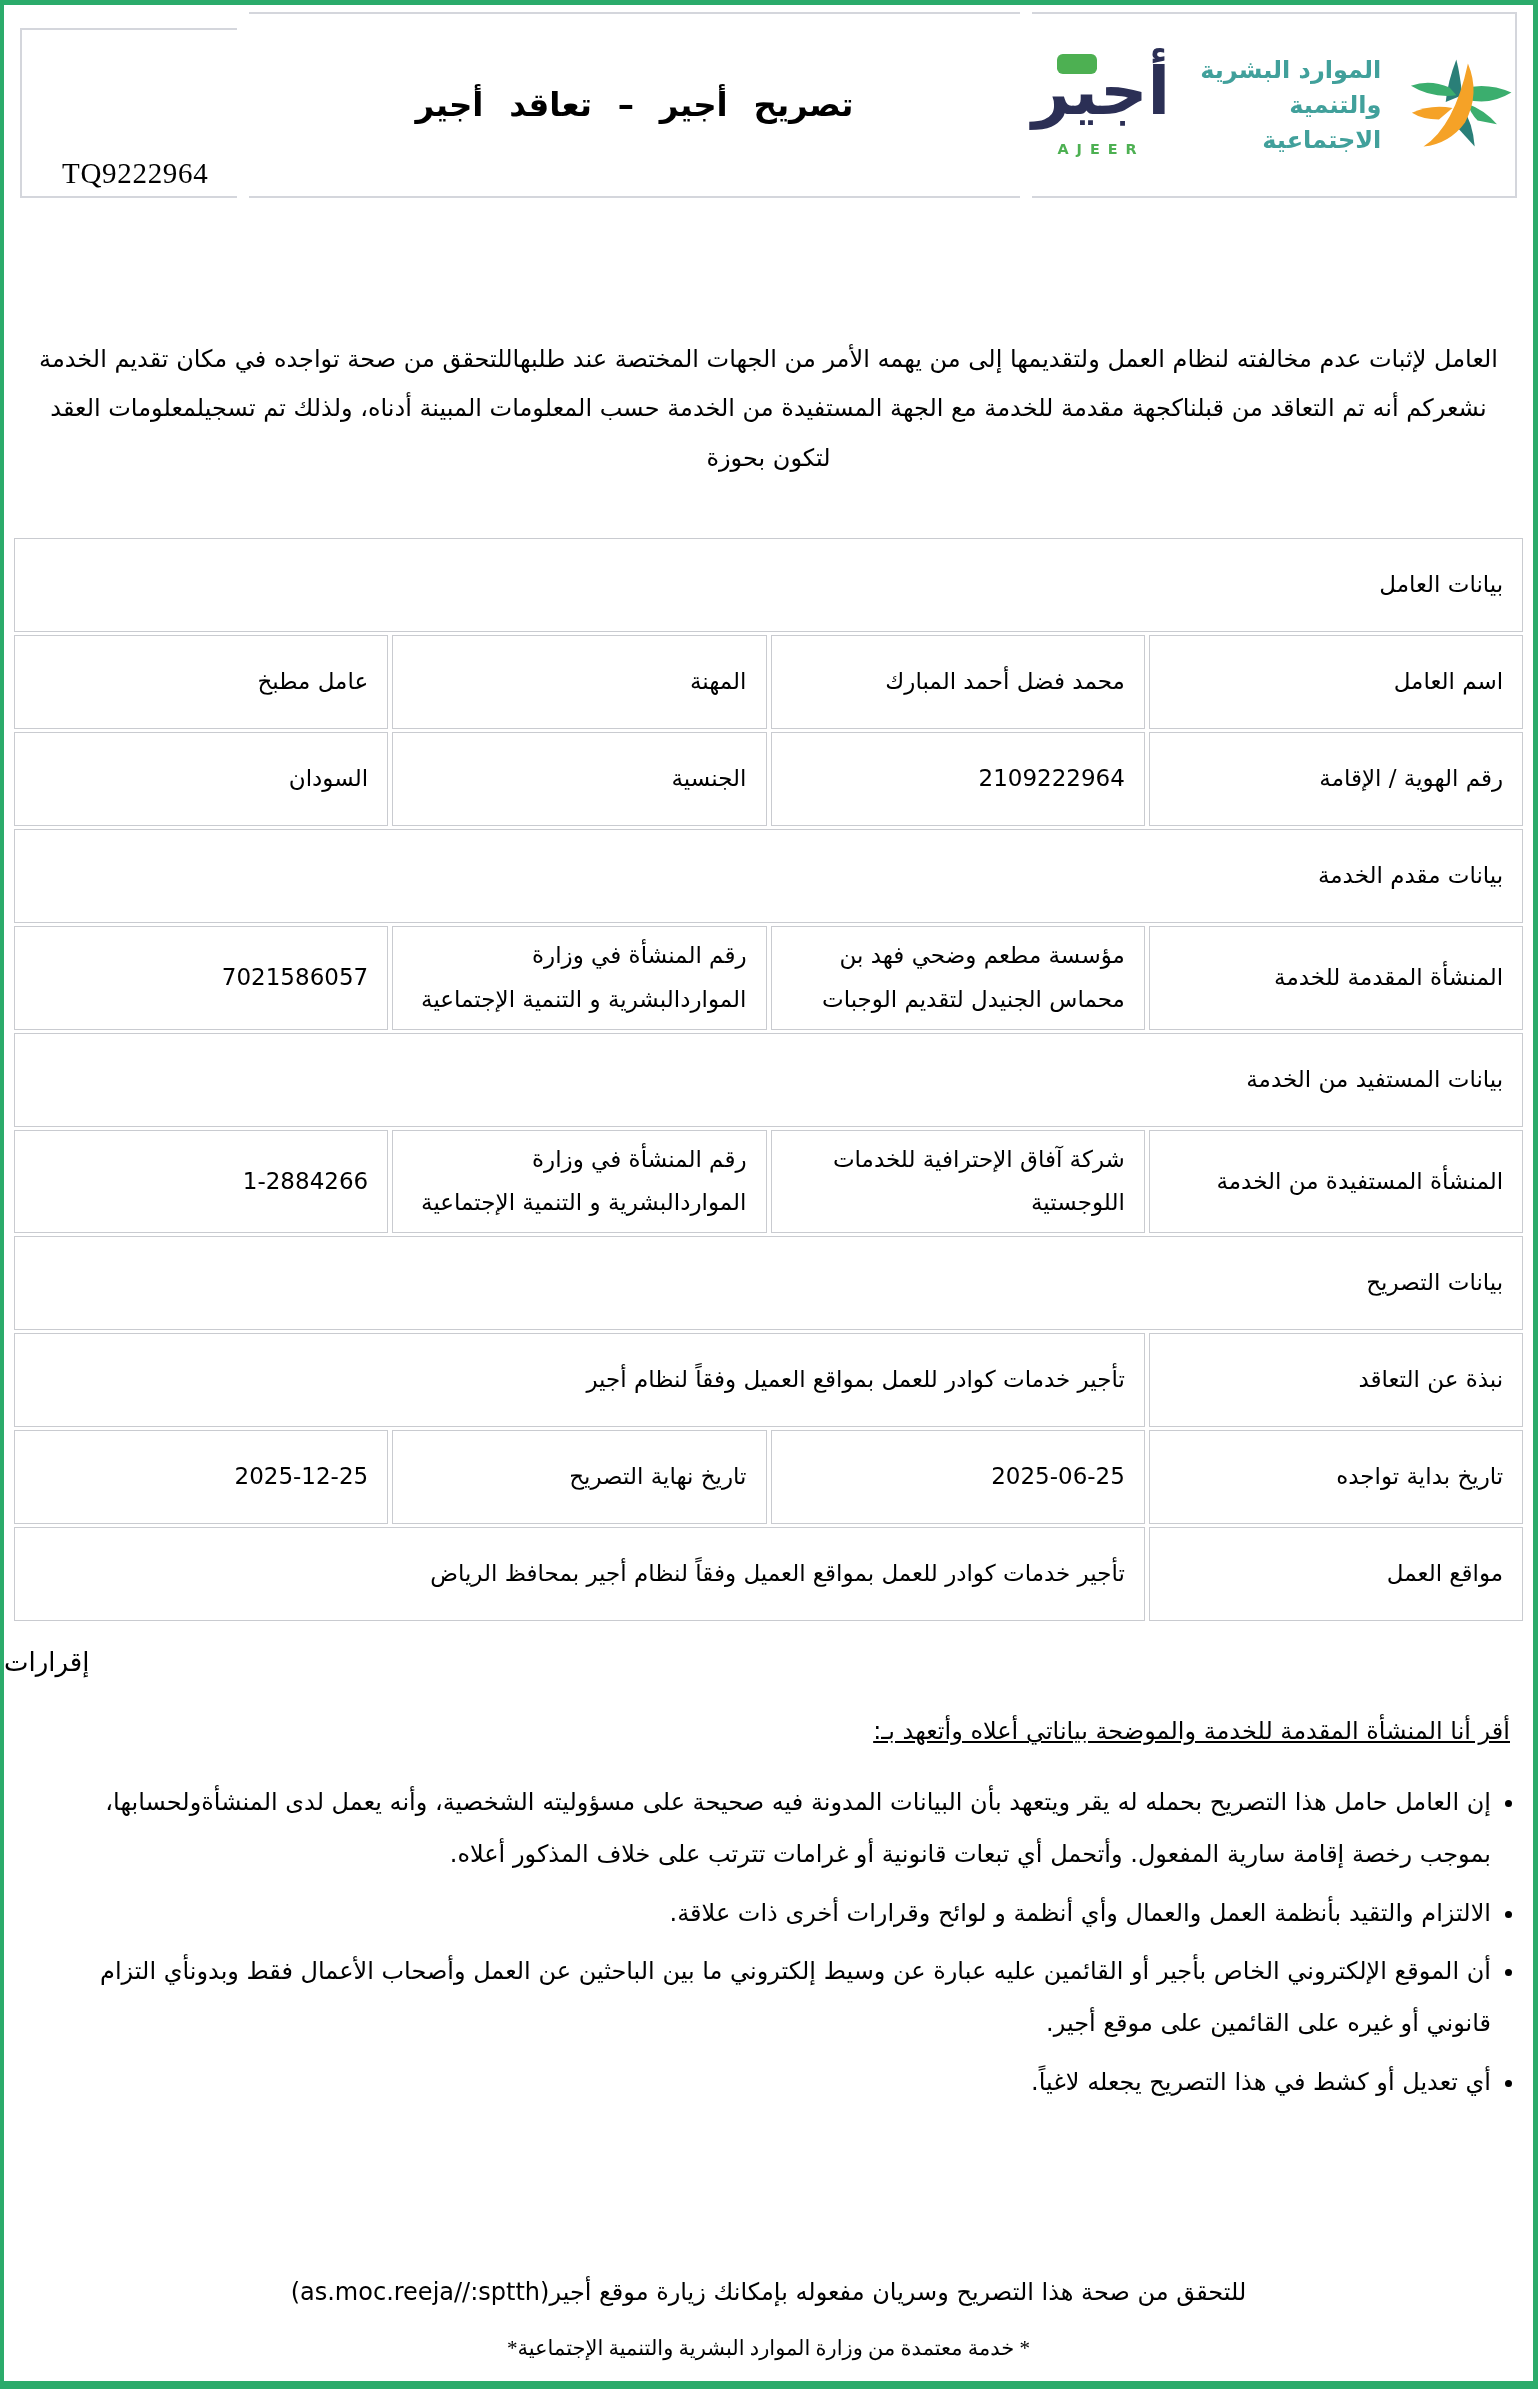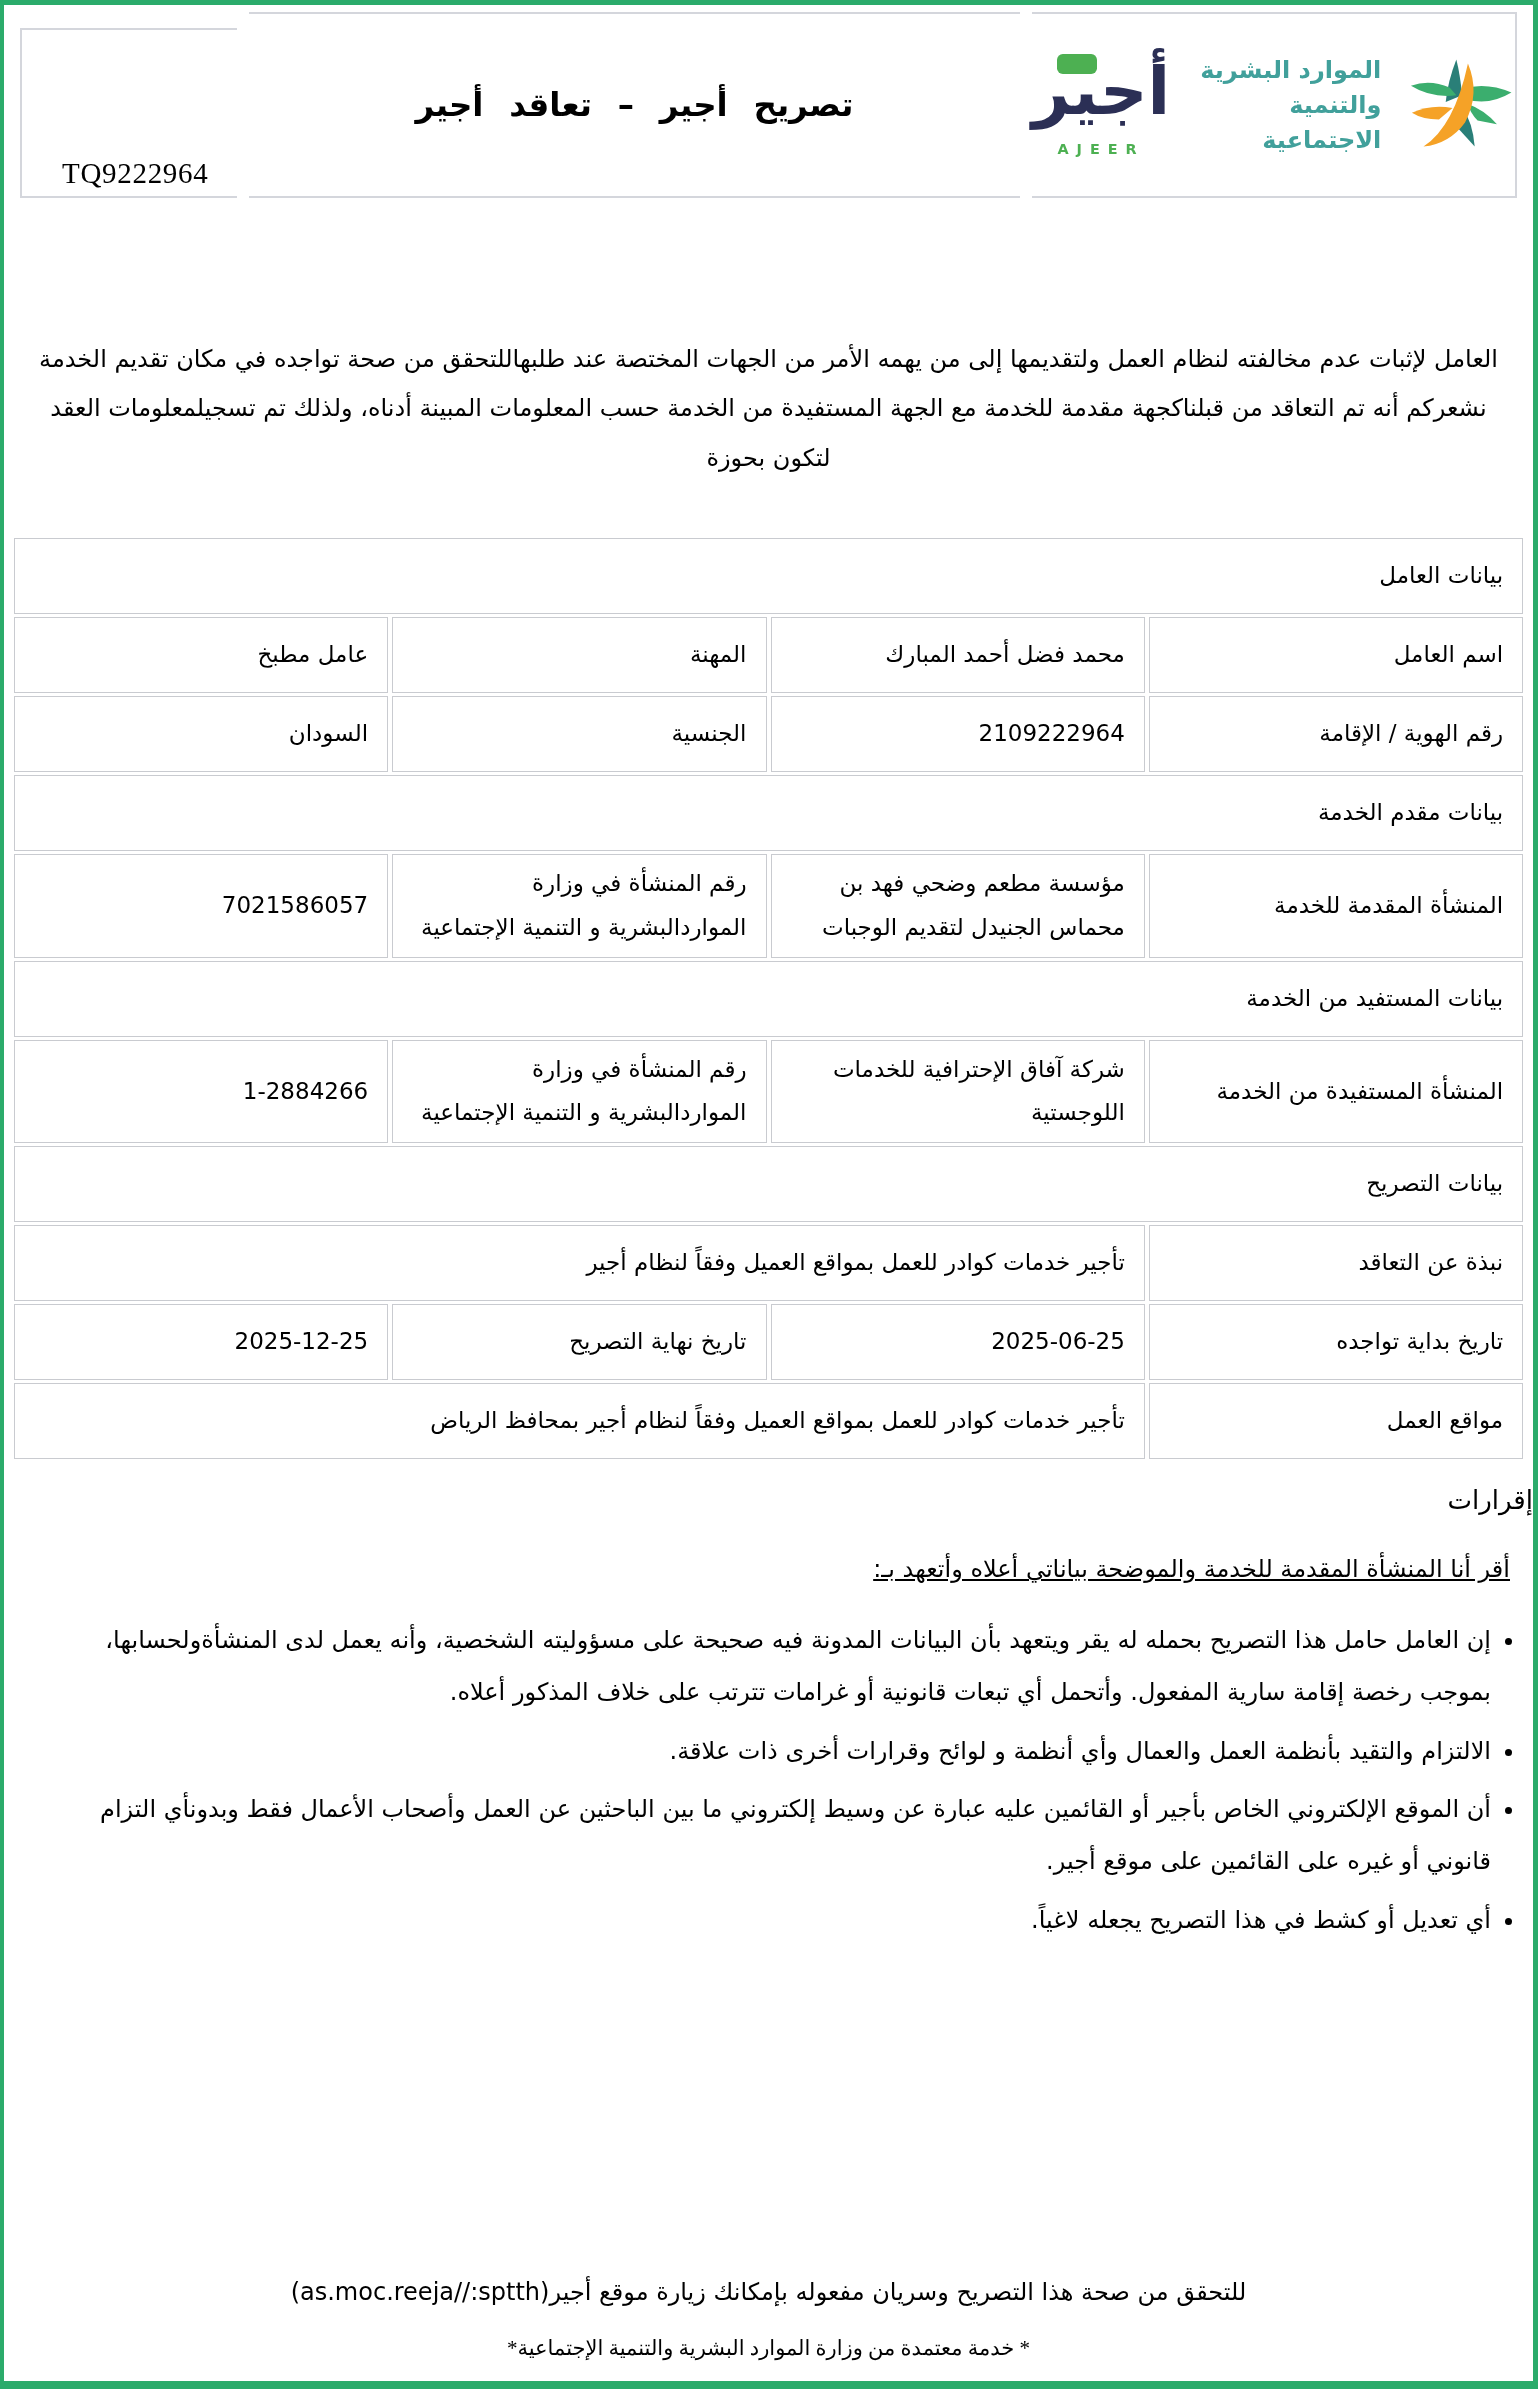--- a/index.html
+++ b/index.html
@@ -40,27 +40,27 @@
 
   .ministry-name { direction:rtl; text-align:right; color:#41a09b; font-weight:bold; font-size:24px; line-height:1.45; }
 
   
   .intro { margin:137px 29px 0 29px; text-align:center; font-size:24px; line-height:2.05; }
 
   
   table.data { width:calc(100% - 11.6px); margin:52px 5.8px 0 5.8px; border-collapse:separate; border-spacing:4.3px 3.6px; table-layout:fixed; font-size:23px; }
   table.data td {
     box-sizing:border-box; border:1.4px solid #c9cbd0; background:#fff;
-    padding:7.2px 19px; height:76px; vertical-align:middle; text-align:right; line-height:1.9;
+    padding:7.2px 19px; height:94px; vertical-align:middle; text-align:right; line-height:1.9;
   }
   td.sec { background:#eceeee; text-align:center; height:71px; padding:7.2px 0; }
   td.lab { background:#eceeee; }
 
   
-  .decl-title { text-align:right; font-size:26px; margin-top:23px; }
+  .decl-title { text-align:left; font-size:26px; margin-top:23px; }
   .decl-lead  { font-size:24px; margin:40px 23px 0 43px; text-align:right;text-decoration:underline; }
   ul.decl-list { margin:32px 0 0 0; padding:0 42px 0 79px; font-size:24px; line-height:2.15; }
   ul.decl-list li { margin-bottom:7.2px; }
 
   
   .footer { position:absolute; left:0; right:0; bottom:20px; text-align:center; }
   .footer-verify { font-size:24px; }
   .footer-approved { font-size:21px; margin-top:30px;font-family:Liberation Serif, serif; }
 </style>
 </head>

